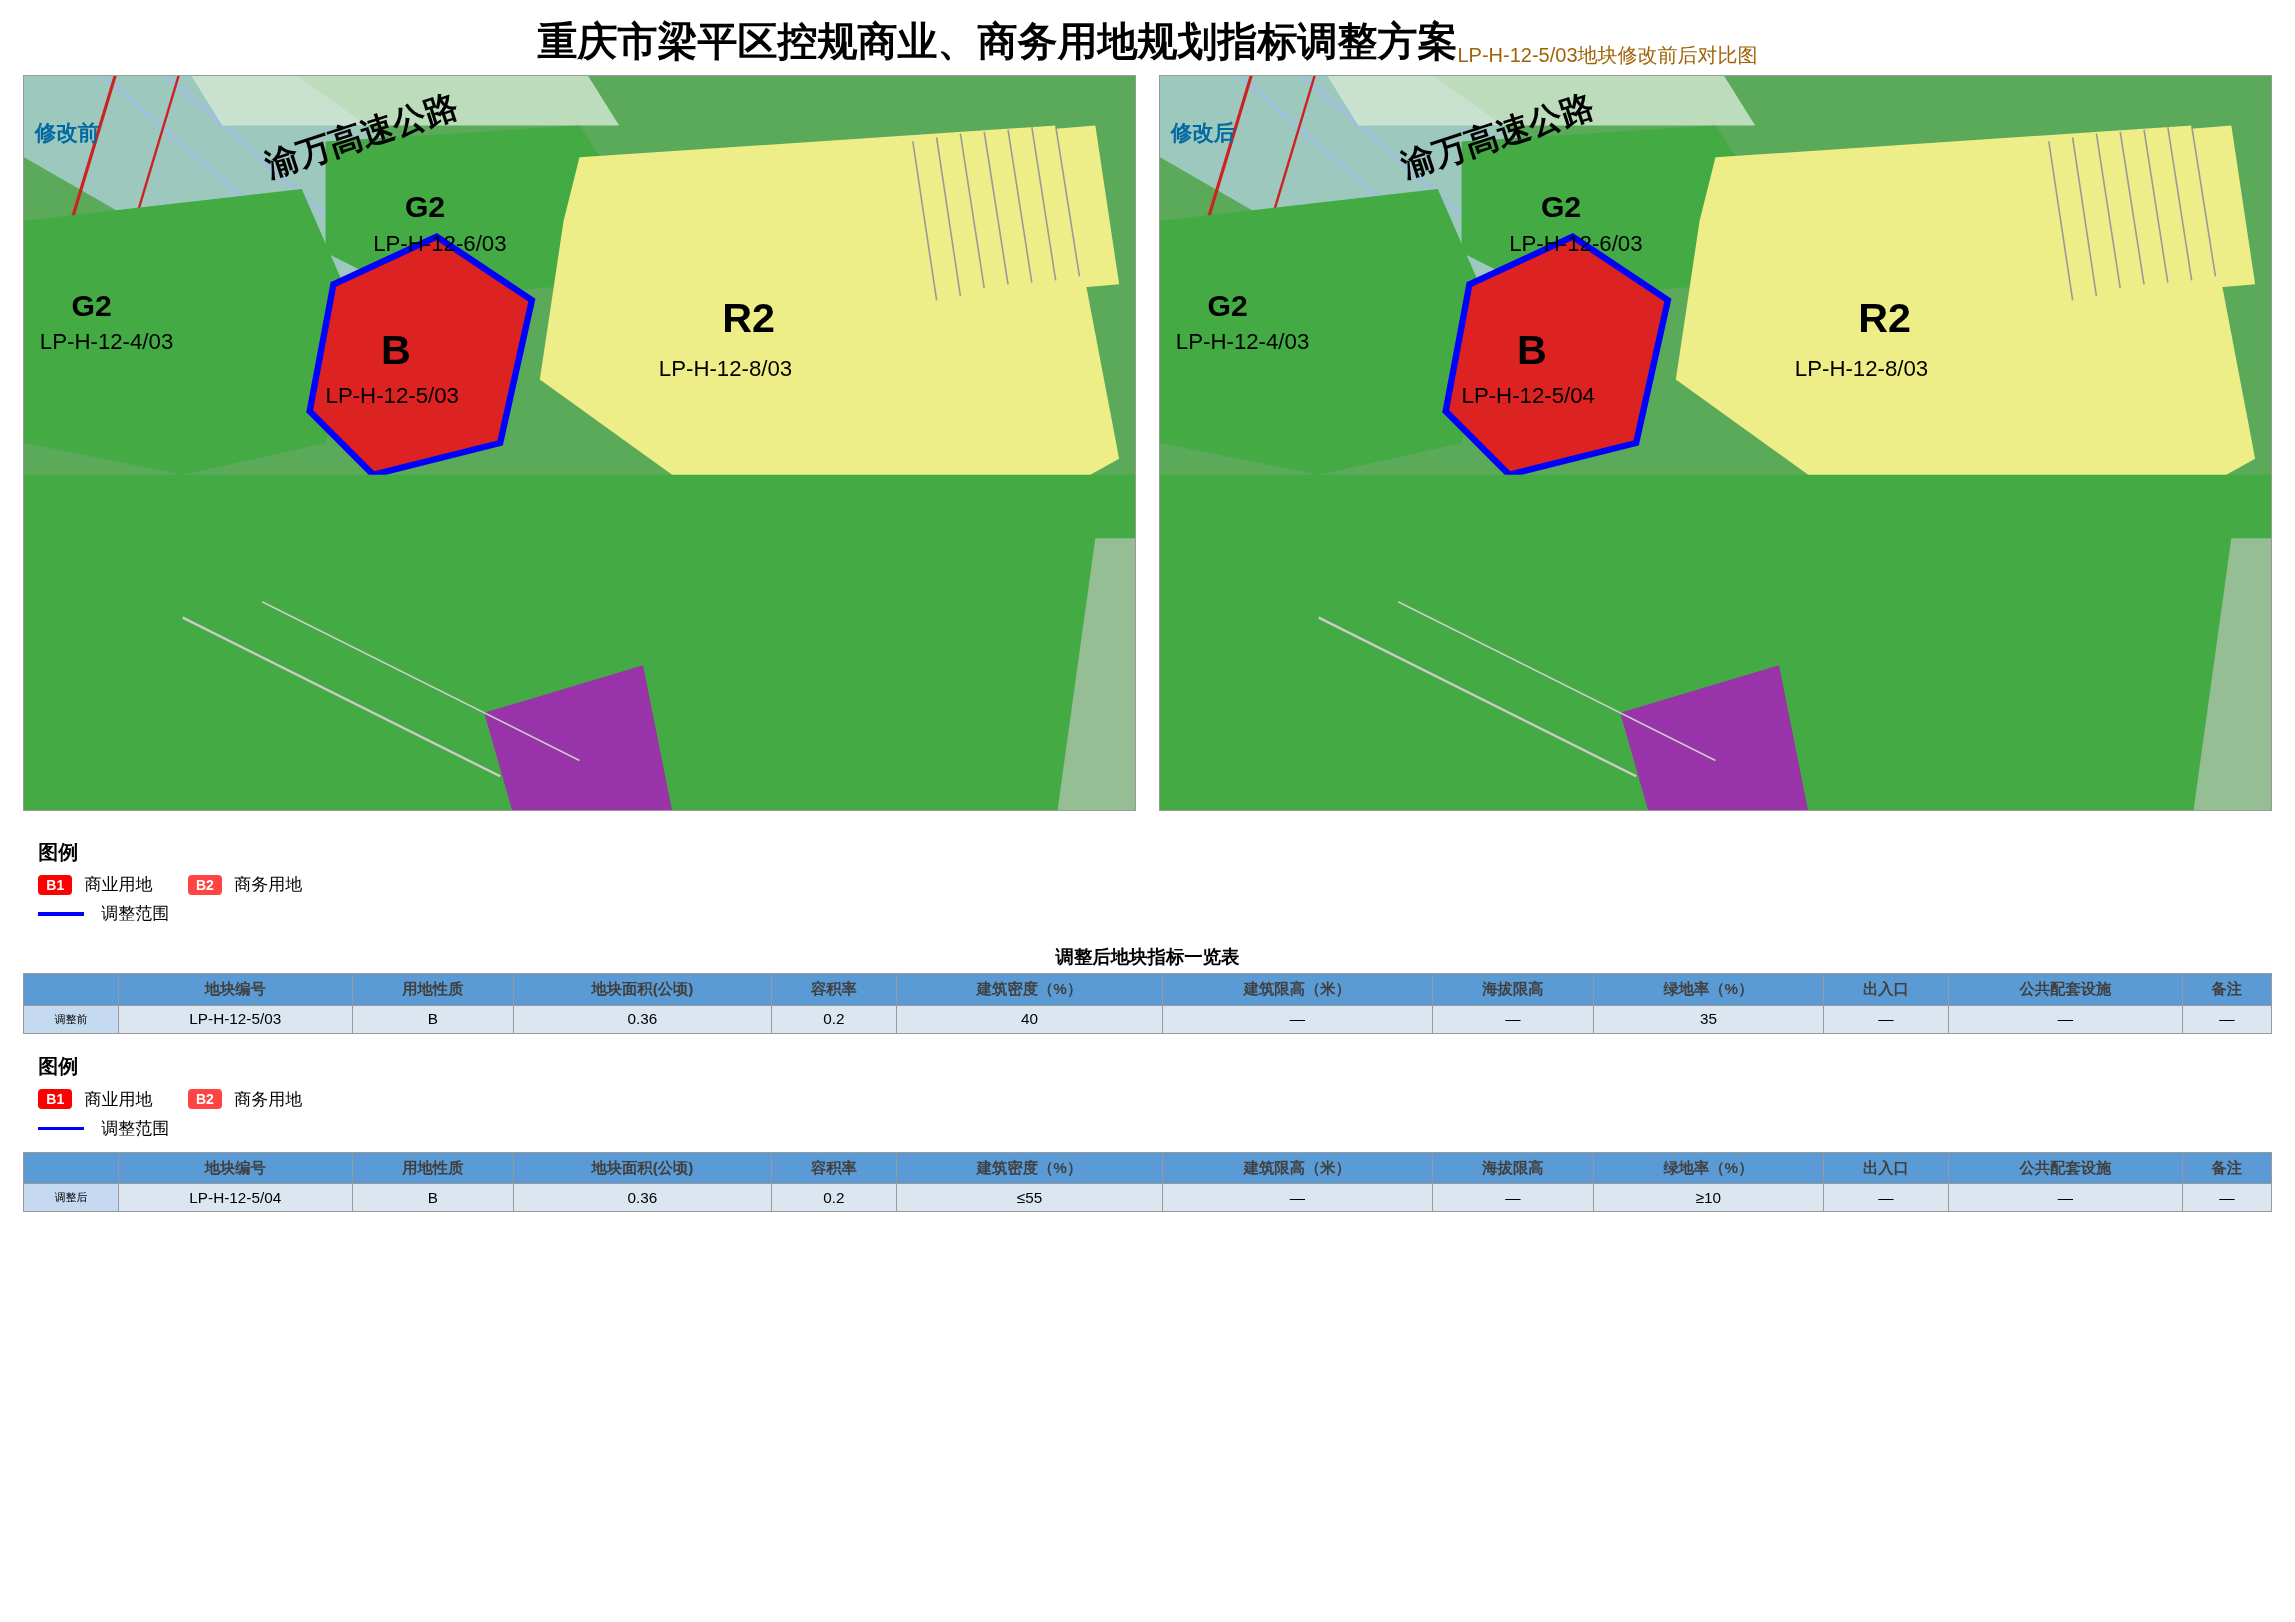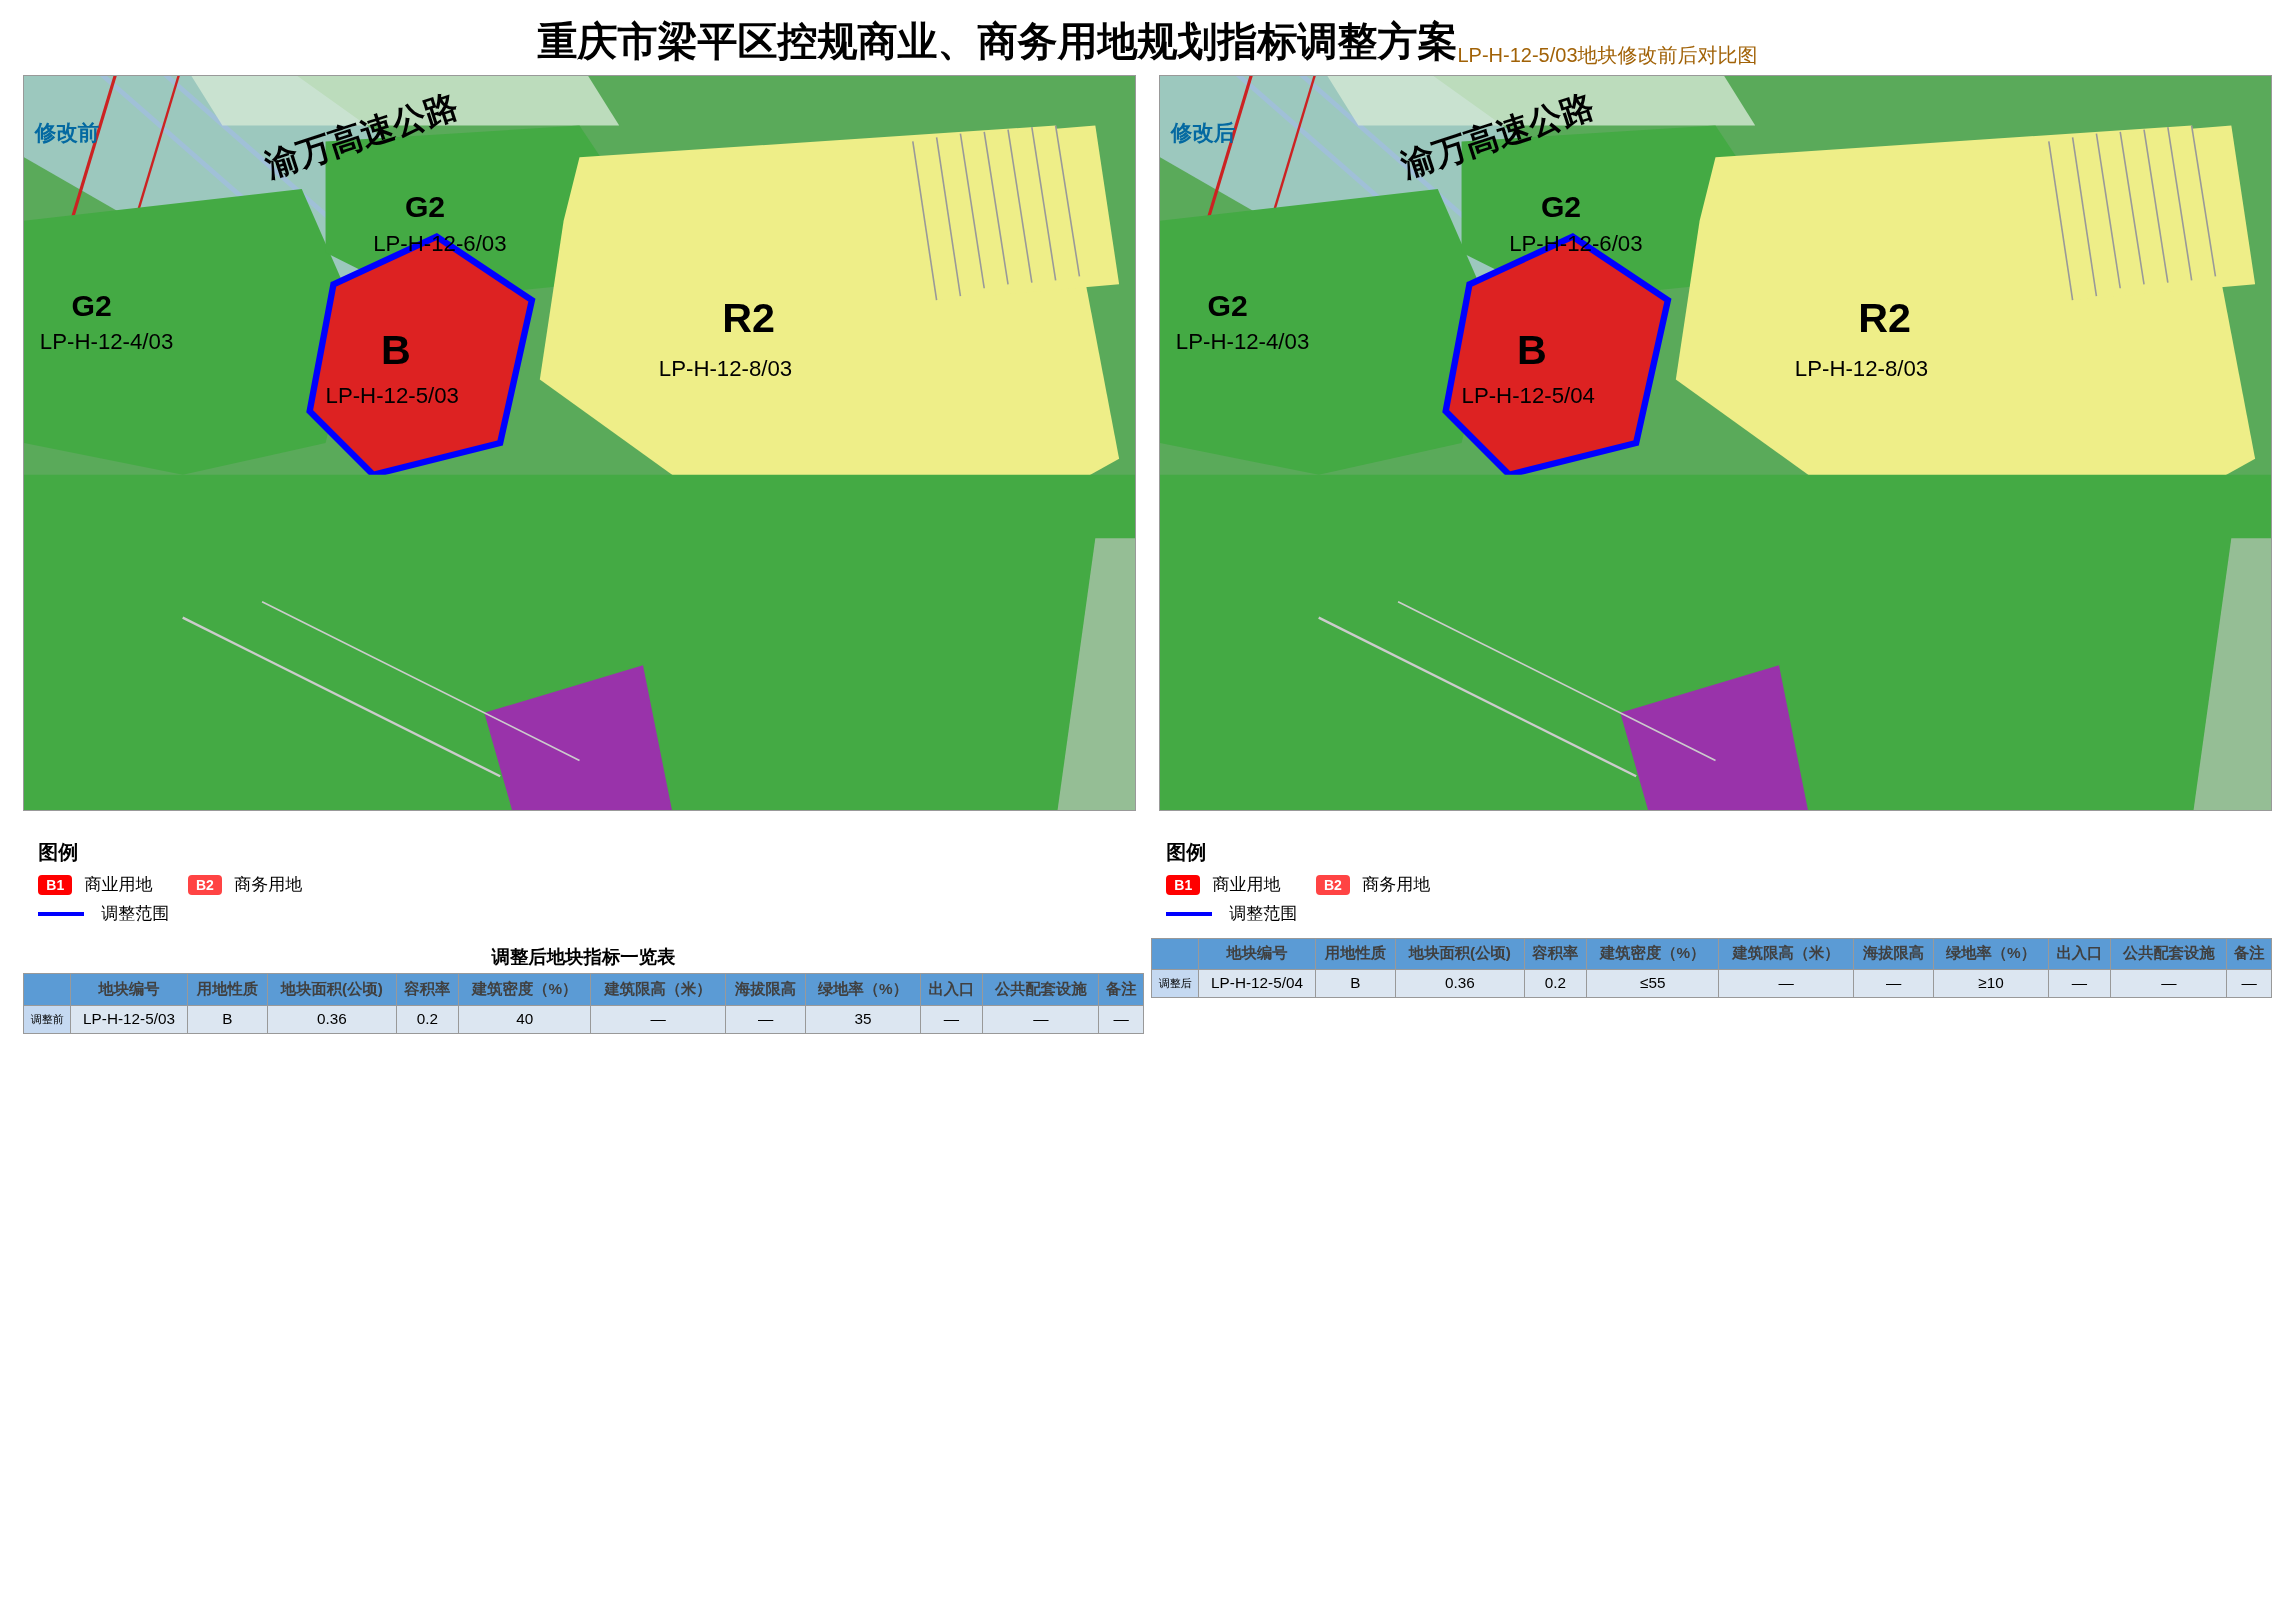--- a/index.html
+++ b/index.html
@@ -52,20 +52,21 @@
     
     .map-svg {
       width: 100%;
       height: 100%;
     }
     
     .bottom-section {
       display: flex;
       padding: 15.3px 23px 0 23px;
       gap: 7px;
+      flex-direction: column;
     }
     .bottom-panel {
       flex: 1;
     }
     .legend-area {
       padding: 12.3px 15.3px 6.1px 15.3px;
     }
     .legend-title {
       font-size: 20px;
       font-weight: bold;

